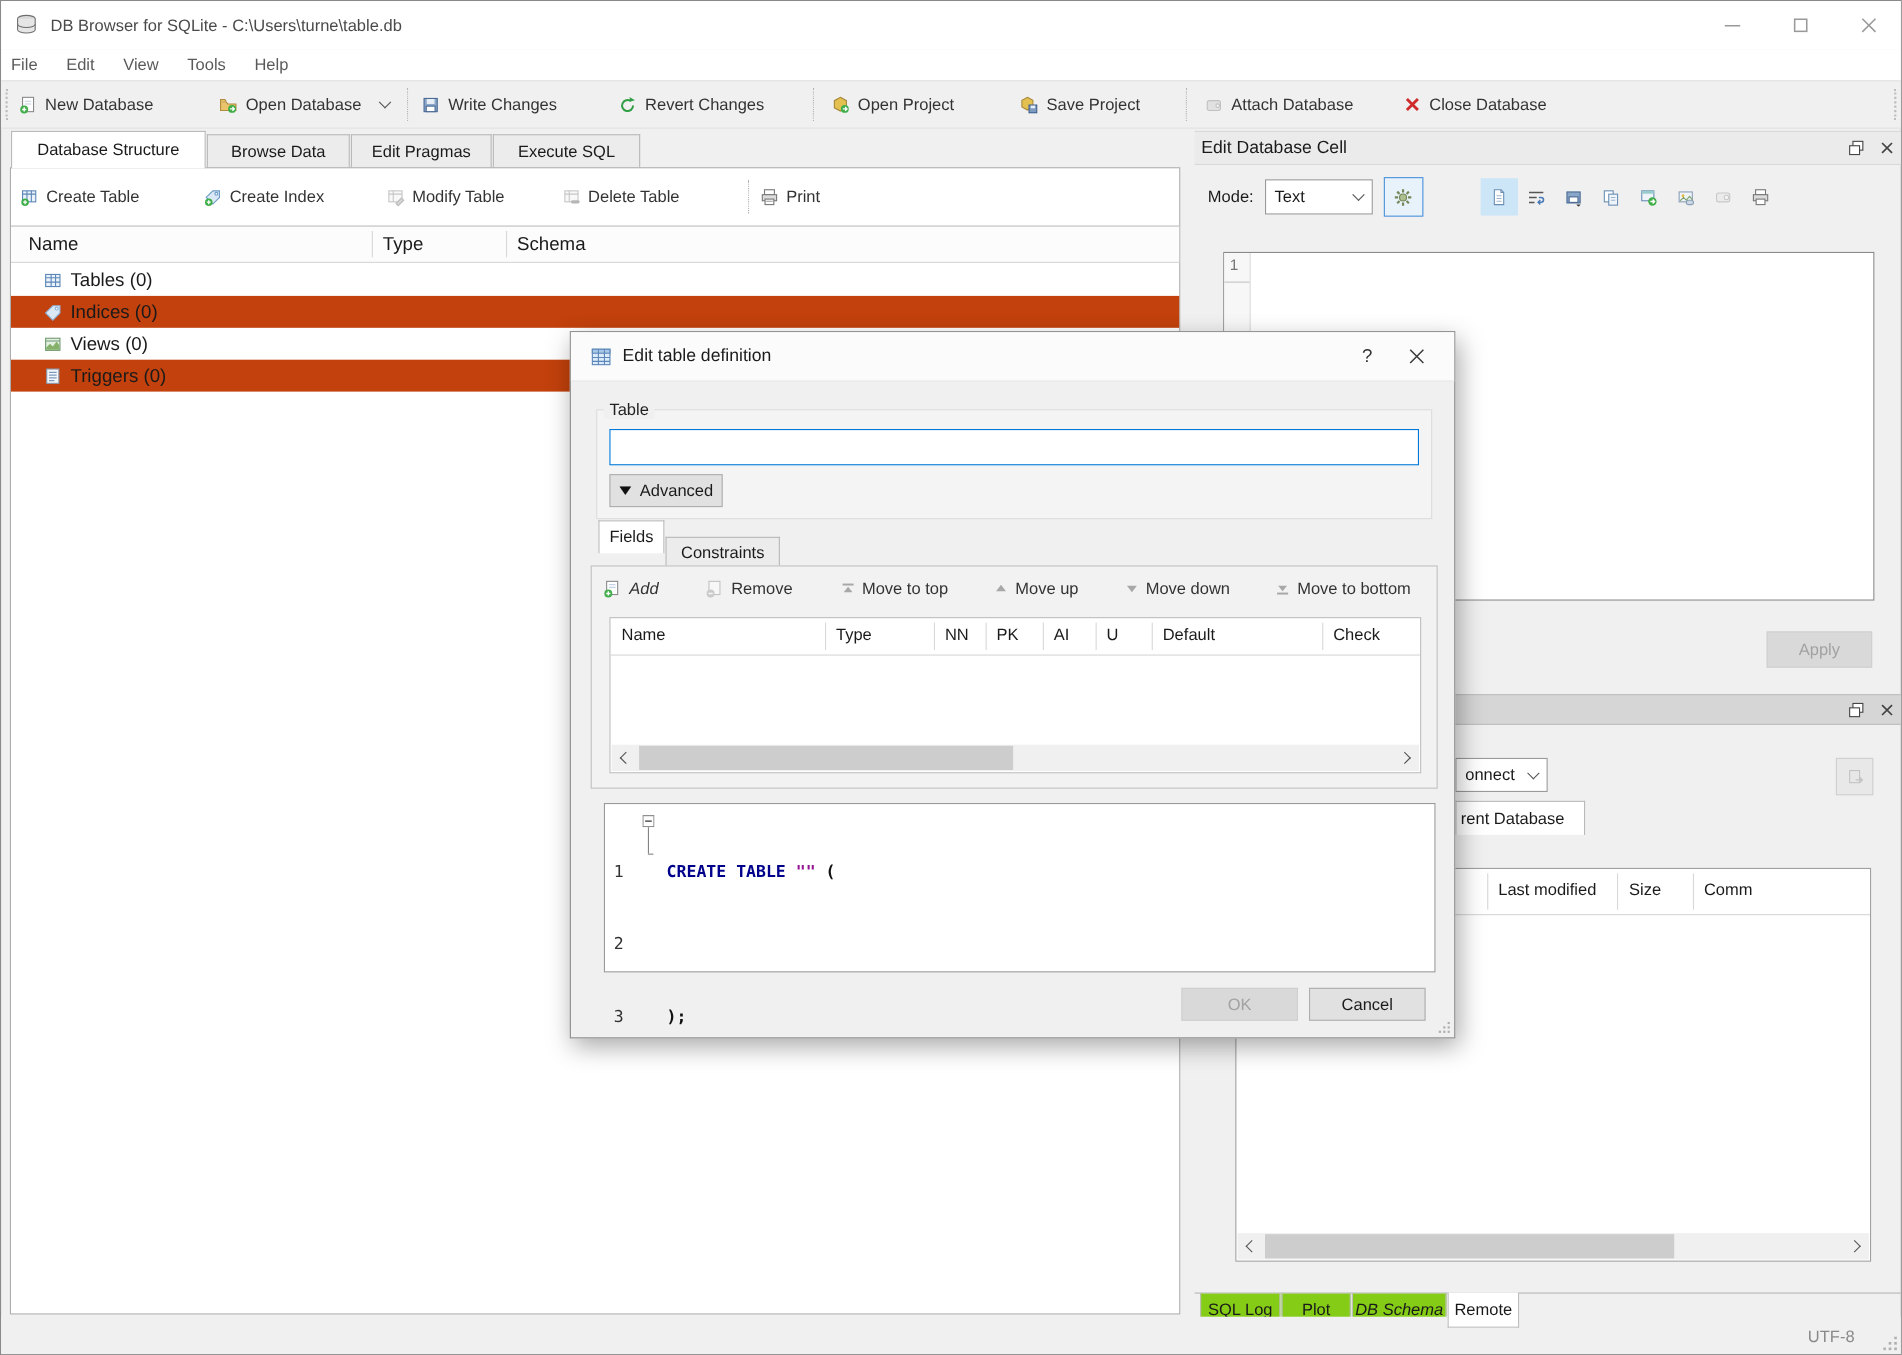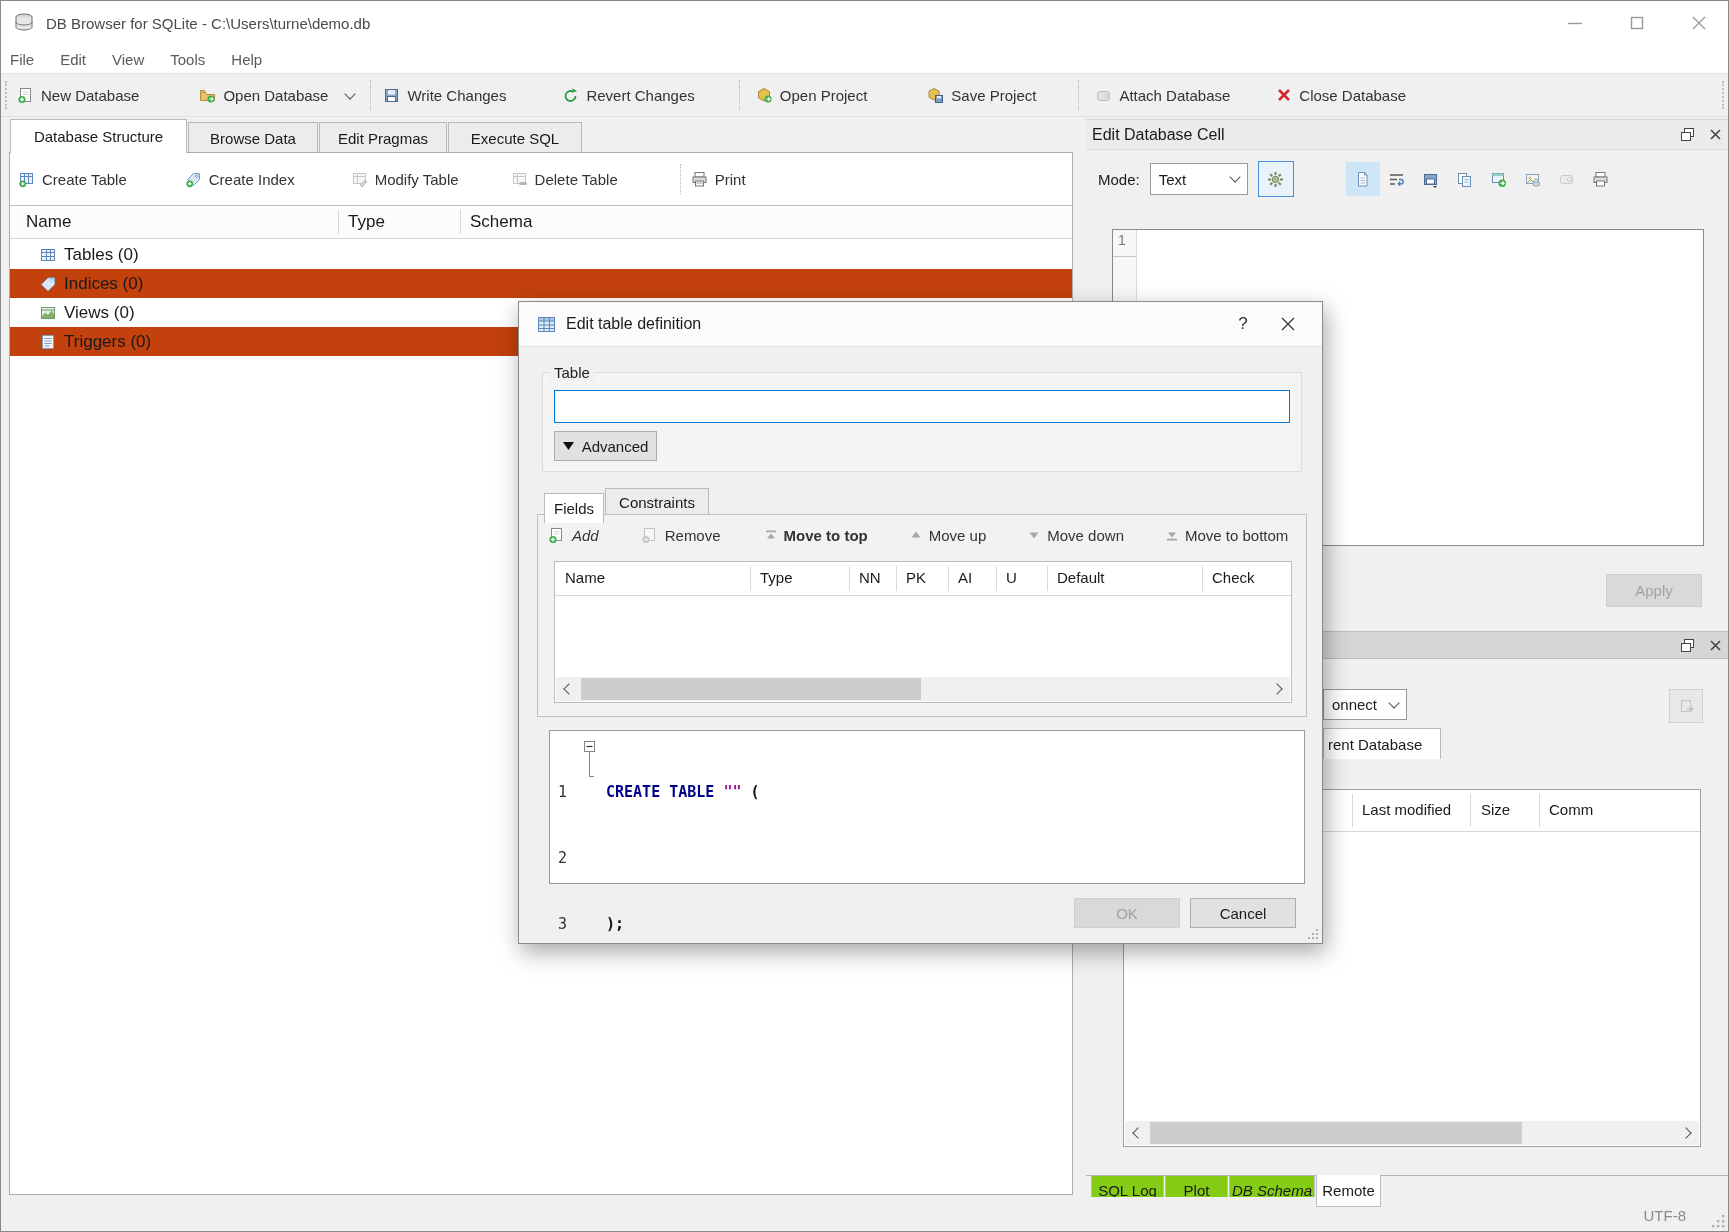--- a/index.html
+++ b/index.html
@@ -46,21 +46,21 @@
   <div class="abs flex" style="left:0;top:0;width:1729px;height:44px;background:#ffffff;">
     <span class="ic" style="margin-left:11px;">
       <svg width="24" height="24">
           <g stroke="#6e6e6e" fill="#d9d9d9">
             <ellipse cx="12" cy="6" rx="8" ry="3"></ellipse>
             <path d="M4 6v10c0 1.7 3.6 3 8 3s8-1.3 8-3V6" fill="#e6e6e6"></path>
             <path d="M4 11c0 1.7 3.6 3 8 3s8-1.3 8-3" fill="none"></path>
           </g>
         </svg>
     </span>
-    <span style="margin-left:10px;font-size:15px;color:#4a4a4a;">DB Browser for SQLite - C:\Users\turne\demo.db</span>
+    <span style="margin-left:10px;font-size:15px;color:#4a4a4a;">DB Browser for SQLite - C:\Users\turne\table.db</span>
     <div class="abs flex" style="right:0;top:0;height:44px;">
       <div class="flex" style="width:62px;height:44px;justify-content:center;">
           <svg width="18" height="18">
             <line x1="2" y1="9.5" x2="16" y2="9.5" stroke="#9a9a9a" stroke-width="1.4"></line>
           </svg>
         </div>
       <div class="flex" style="width:62px;height:44px;justify-content:center;">
           <svg width="18" height="18">
             <rect x="3.5" y="3.5" width="11" height="11" fill="none" stroke="#9a9a9a" stroke-width="1.4"></rect>
           </svg>
@@ -483,21 +483,21 @@
     <div class="abs" style="left:23px;top:70px;width:760px;height:100px;border:1px solid #dcdcdc;background:#f4f4f4;"></div>
     <span class="grouplbl" style="left:30px;top:62px;">Table</span>
     <input class="tname" style="left: 35px; top: 88px; width: 736px; height: 33px;" value="">
     <div class="btn abs" style="left:35px;top:129px;width:103px;height:30px;gap:8px;">
       <span class="ic"><svg width="11" height="8">
             <path d="M0 0h11L5.5 8z" fill="#111"></path>
           </svg></span>
       <span>Advanced</span>
     </div>
 
-    <div class="tab active abs" style="left:25px;top:191px;width:60px;height:30px;">
+    <div class="tab active abs" style="left:25px;top:171px;width:60px;height:30px;">
         <span>Fields</span>
       </div>
     <div class="tab abs" style="left:86px;top:186px;width:104px;height:27px;">
         <span>Constraints</span>
       </div>
     <div class="abs" style="left:18px;top:212px;width:770px;height:203px;border:1px solid #c0c0c0;background:#f2f2f2;">
 
       <div class="flex" style="height:40px;gap:0;">
         <div class="tbtn" style="margin-left:10px;font-style:italic;">
           <span class="ic"><svg width="17" height="17">
@@ -510,21 +510,21 @@
           <span>Add</span>
         </div>
         <div class="tbtn graytxt" style="margin-left:42px;">
           <span class="ic dis"><svg width="17" height="17">
                 <rect x="3.5" y="1.5" width="10" height="12" fill="#fff" stroke="#8a8a8a"></rect>
                 <circle cx="5" cy="12.5" r="3.6" fill="#9a9a9a"></circle>
                 <path d="M3.1 12.5h3.8" stroke="#fff" stroke-width="1.3"></path>
               </svg></span>
           <span>Remove</span>
         </div>
-        <div class="tbtn graytxt" style="margin-left:44px;font-weight:bold;">
+        <div class="tbtn graytxt" style="margin-left:44px;">
           <span class="ic"><svg width="12" height="11">
                 <rect x="1" y="0.5" width="10" height="1.8" fill="#a8a8a8"></rect>
                 <path d="M6 3.5l4 5H2z" fill="#a8a8a8"></path>
               </svg></span>
           <span>Move to top</span>
         </div>
         <div class="tbtn graytxt" style="margin-left:42px;">
           <span class="ic"><svg width="12" height="10">
                 <path d="M6 1.5l4.5 6h-9z" fill="#a8a8a8"></path>
               </svg></span>

